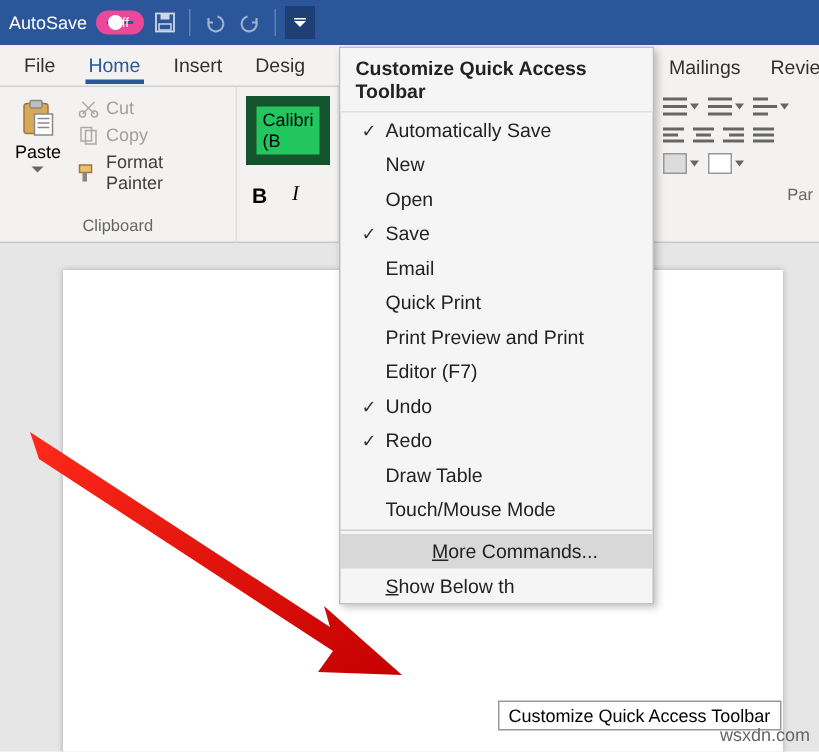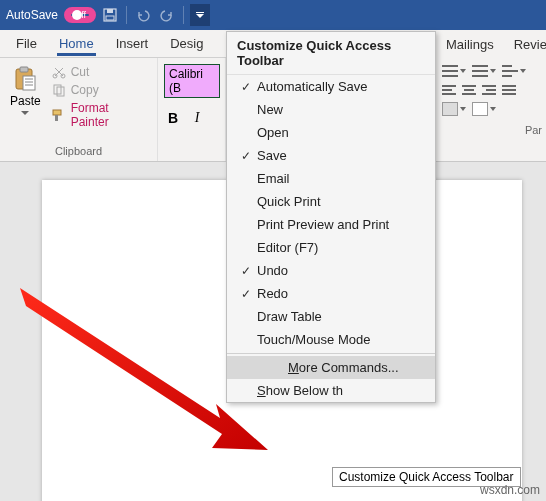--- a/index.html
+++ b/index.html
@@ -26,25 +26,25 @@
 .ribbon { height: 104px; background: #f3f2f1; display: flex; border-bottom: 1px solid #c8c8c8; }
 .group { border-right: 1px solid #e0e0e0; display: flex; flex-direction: column; padding: 2px 6px; }
 .group-body { flex: 1; display: flex; align-items: flex-start; gap: 4px; }
 .group-label { font-size: 11px; color: #666; text-align: center; padding: 2px 0; }
 
 .paste-btn { display: flex; flex-direction: column; align-items: center; gap: 2px; font-size: 12px; padding: 4px 4px 0; justify-content: flex-end; }
 .paste-btn .icon { width: 28px; height: 28px; }
 .paste-btn .caret { width: 0; height: 0; border-left: 4px solid transparent; border-right: 4px solid transparent; border-top: 4px solid #666; margin-top: 1px; }
 
 .small-stack { display: flex; flex-direction: column; gap: 2px; font-size: 12px; padding-top: 4px; }
-.small-item { display: flex; align-items: center; gap: 4px; padding: 1px 2px; cursor: pointer; color: #be185d; }
+.small-item { display: flex; align-items: center; gap: 4px; padding: 1px 2px; cursor: pointer; color: #404040; }
 .small-item.disabled { color: #a0a0a0; }
 .small-item .mini { width: 16px; height: 14px; display: inline-flex; align-items: center; justify-content: center; }
 
-.font-group .font-name { border: 1px solid #14532d; background: #f0abfc; font-size: 12px; padding: 2px 4px; min-width: 56px; }
+.font-group .font-name { border: 7px solid #14532d; background: #22c55e; font-size: 12px; padding: 2px 4px; min-width: 56px; }
 .font-row2 { display: flex; gap: 6px; margin-top: 8px; }
 .bold-btn { font-weight: bold; font-size: 14px; width: 18px; height: 18px; text-align: center; }
 .italic-btn { font-style: italic; font-family: serif; font-size: 14px; width: 18px; text-align: center; }
 
 
 .menu { position: absolute; left: 226px; top: 31px; width: 210px; background: #f5f5f5; border: 1px solid #bfbfbf; box-shadow: 2px 2px 5px rgba(0,0,0,.25); z-index: 50; }
 .menu-header { padding: 6px 10px; font-size: 13px; font-weight: 600; color: #222; border-bottom: 1px solid #e0e0e0; background: #f5f5f5; }
 .menu-item { display: flex; align-items: center; padding: 4px 8px; font-size: 13px; color: #222; position: relative; }
 .menu-item .chk { width: 22px; text-align: center; color: #333; font-size: 12px; }
 .menu-item.hl { background: #d8d8d8; padding-left: 39px; }

